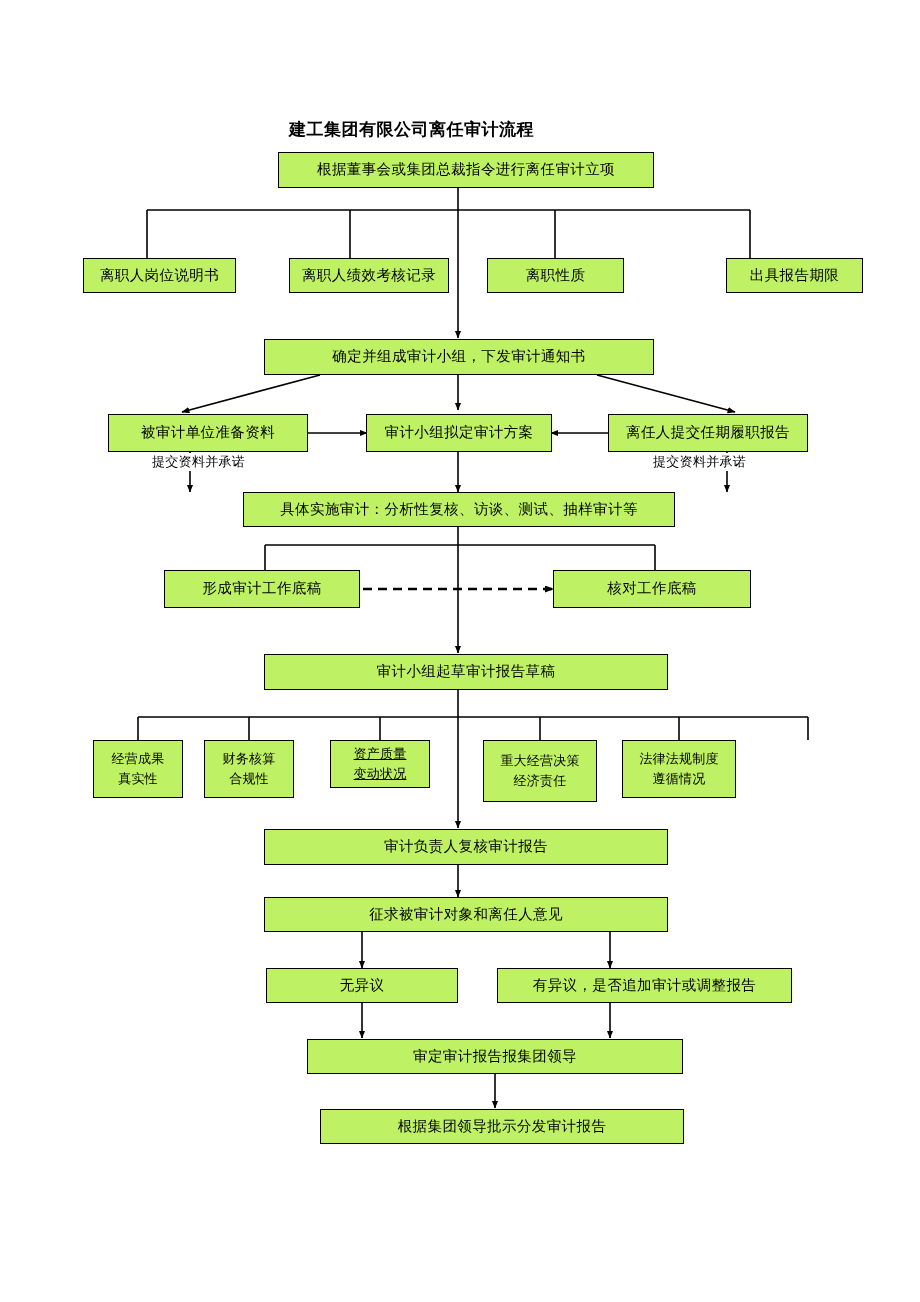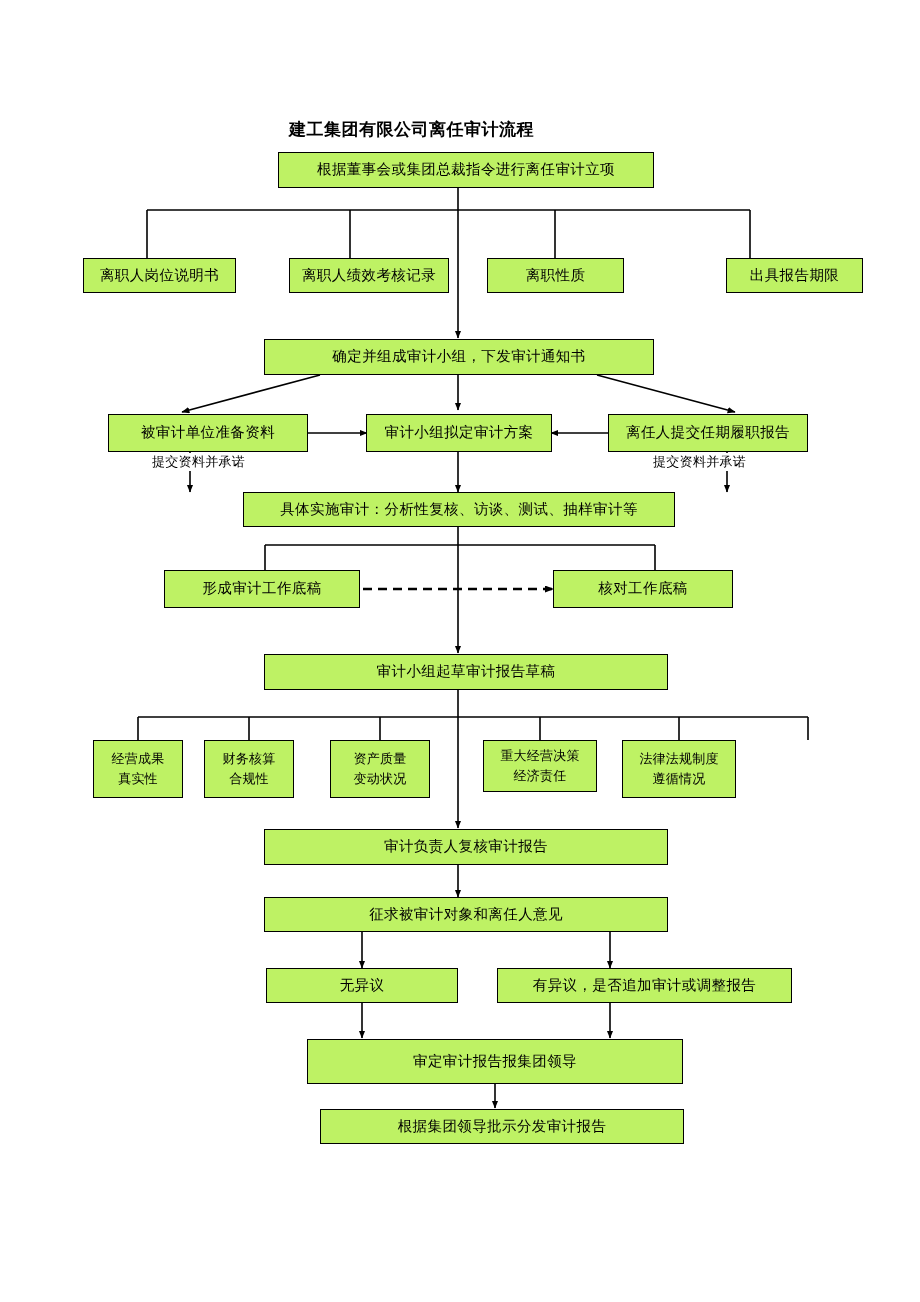--- a/index.html
+++ b/index.html
@@ -150,49 +150,49 @@
   <div class="node" style="left:108px; top:414px; width:200px; height:38px;">被审计单位准备资料</div>
   <div class="node" style="left:366px; top:414px; width:186px; height:38px;">审计小组拟定审计方案</div>
   <div class="node" style="left:608px; top:414px; width:200px; height:38px;">离任人提交任期履职报告</div>
 
   <div class="edge-label" style="left:152px; top:453px;">提交资料并承诺</div>
   <div class="edge-label" style="left:653px; top:453px;">提交资料并承诺</div>
 
   <div class="node" style="left:243px; top:492px; width:432px; height:35px;">具体实施审计：分析性复核、访谈、测试、抽样审计等</div>
 
   <div class="node" style="left:152px; top:570px; width:196px; height:38px;margin-left:12px;">形成审计工作底稿</div>
-  <div class="node" style="left:553px; top:570px; width:180px; height:38px;">核对工作底稿</div>
+  <div class="node" style="left:553px; top:570px; width:198px; height:38px;">核对工作底稿</div>
 
   <div class="node" style="left:264px; top:654px; width:404px; height:36px;">审计小组起草审计报告草稿</div>
 
   <div class="node two-line" style="left:93px; top:740px; width:90px; height:58px;">
     <span class="ln">经营成果</span>
     <span class="ln">真实性</span>
   </div>
   <div class="node two-line" style="left:204px; top:740px; width:90px; height:58px;">
     <span class="ln">财务核算</span>
     <span class="ln">合规性</span>
   </div>
-  <div class="node two-line" style="left:330px; top:740px; width:100px; height:58px;">
+  <div class="node two-line" style="left:330px; top:740px; width:100px; height:48px;text-decoration:underline;">
     <span class="ln">资产质量</span>
     <span class="ln">变动状况</span>
   </div>
-  <div class="node two-line" style="left:483px; top:740px; width:114px; height:52px;">
+  <div class="node two-line" style="left:483px; top:740px; width:114px; height:62px;">
     <span class="ln">重大经营决策</span>
     <span class="ln">经济责任</span>
   </div>
   <div class="node two-line" style="left:622px; top:740px; width:114px; height:58px;">
     <span class="ln">法律法规制度</span>
     <span class="ln">遵循情况</span>
   </div>
 
   <div class="node" style="left:264px; top:829px; width:404px; height:36px;">审计负责人复核审计报告</div>
 
   <div class="node" style="left:264px; top:897px; width:404px; height:35px;">征求被审计对象和离任人意见</div>
 
   <div class="node" style="left:266px; top:968px; width:192px; height:35px;">无异议</div>
   <div class="node" style="left:497px; top:968px; width:295px; height:35px;">有异议，是否追加审计或调整报告</div>
 
-  <div class="node" style="left:307px; top:1039px; width:376px; height:45px;">审定审计报告报集团领导</div>
+  <div class="node" style="left:307px; top:1039px; width:376px; height:35px;">审定审计报告报集团领导</div>
 
   <div class="node" style="left:320px; top:1109px; width:364px; height:35px;">根据集团领导批示分发审计报告</div>
 
 </div>
 
 </body></html>

